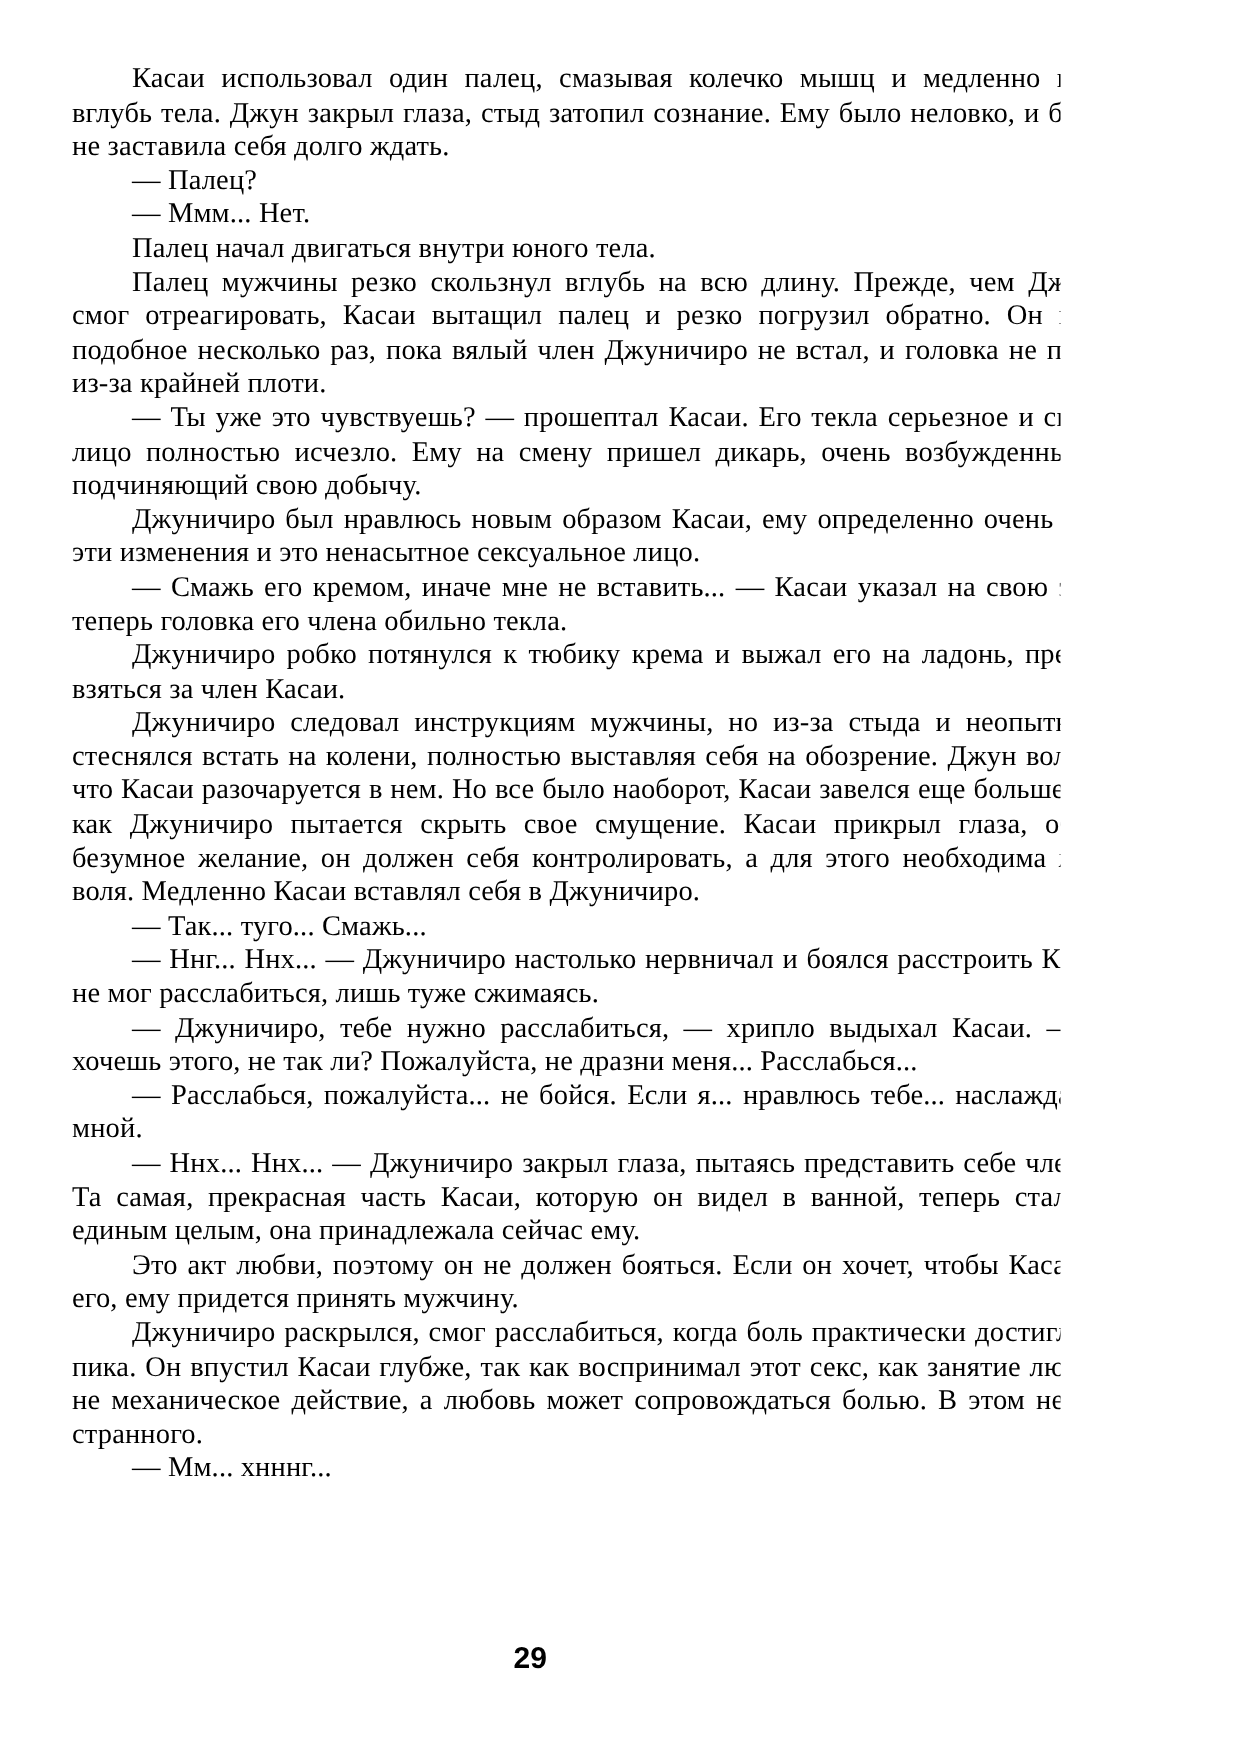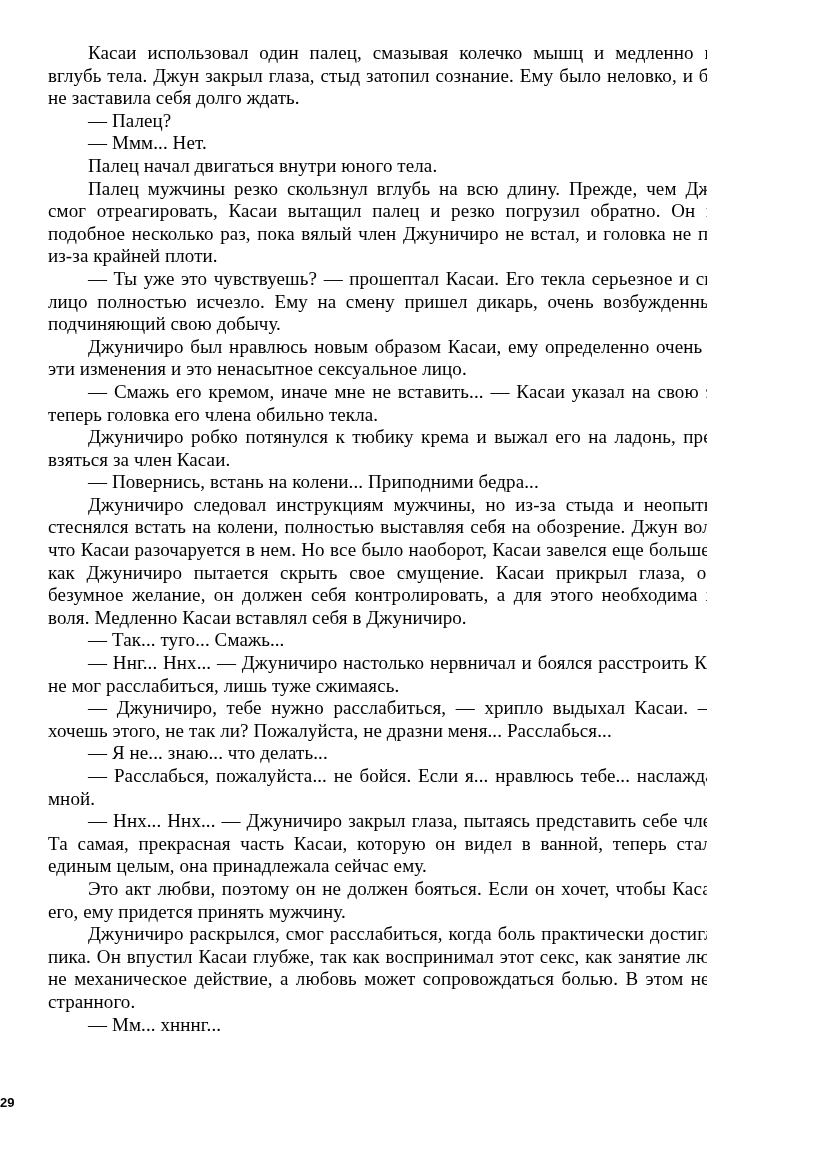--- a/index.html
+++ b/index.html
@@ -29,47 +29,45 @@
   .text-block p {
     margin: 0;
     padding: 0;
     text-indent: 40px;
   }
   .footer {
     position: absolute;
     left: 0;
     top: 1095px;
     width: 100%;
-    text-align: left;
+    text-align: center;
     font-family: "Liberation Sans", sans-serif;
     font-weight: bold;
-    font-size: 13px;
+    font-size: 20px;
     color: #000000;
   }
 </style>
 </head>
 <body>
 
 <div class="page">
   <div class="text-block">
     <p>Касаи использовал один палец, смазывая колечко мышц и медленно проникая вглубь тела. Джун закрыл глаза, стыд затопил сознание. Ему было неловко, и боль тоже не заставила себя долго ждать.</p>
     <p>— Палец?</p>
     <p>— Ммм... Нет.</p>
     <p>Палец начал двигаться внутри юного тела.</p>
     <p>Палец мужчины резко скользнул вглубь на всю длину. Прежде, чем Джуничиро смог отреагировать, Касаи вытащил палец и резко погрузил обратно. Он проделал подобное несколько раз, пока вялый член Джуничиро не встал, и головка не появилась из-за крайней плоти.</p>
     <p>— Ты уже это чувствуешь? — прошептал Касаи. Его текла серьезное и спокойное лицо полностью исчезло. Ему на смену пришел дикарь, очень возбужденный зверь, подчиняющий свою добычу.</p>
     <p>Джуничиро был нравлюсь новым образом Касаи, ему определенно очень нравятся эти изменения и это ненасытное сексуальное лицо.</p>
     <p>— Смажь его кремом, иначе мне не вставить... — Касаи указал на свою эрекцию, теперь головка его члена обильно текла.</p>
     <p>Джуничиро робко потянулся к тюбику крема и выжал его на ладонь, прежде чем взяться за член Касаи.</p>
-    <p>— Повернись, встань на колени... Приподними бедра...</p>
     <p>Джуничиро следовал инструкциям мужчины, но из-за стыда и неопытности он стеснялся встать на колени, полностью выставляя себя на обозрение. Джун волновался, что Касаи разочаруется в нем. Но все было наоборот, Касаи завелся еще больше, увидев, как Джуничиро пытается скрыть свое смущение. Касаи прикрыл глаза, обуздывая безумное желание, он должен себя контролировать, а для этого необходима железная воля. Медленно Касаи вставлял себя в Джуничиро.</p>
     <p>— Так... туго... Смажь...</p>
     <p>— Ннг... Ннх... — Джуничиро настолько нервничал и боялся расстроить Касаи, что не мог расслабиться, лишь туже сжимаясь.</p>
     <p>— Джуничиро, тебе нужно расслабиться, — хрипло выдыхал Касаи. — Ты же хочешь этого, не так ли? Пожалуйста, не дразни меня... Расслабься...</p>
-    <p>— Я не... знаю... что делать...</p>
     <p>— Расслабься, пожалуйста... не бойся. Если я... нравлюсь тебе... наслаждайся... со мной.</p>
     <p>— Ннх... Ннх... — Джуничиро закрыл глаза, пытаясь представить себе член Касаи. Та самая, прекрасная часть Касаи, которую он видел в ванной, теперь стала с ним единым целым, она принадлежала сейчас ему.</p>
     <p>Это акт любви, поэтому он не должен бояться. Если он хочет, чтобы Касаи любил его, ему придется принять мужчину.</p>
     <p>Джуничиро раскрылся, смог расслабиться, когда боль практически достигла своего пика. Он впустил Касаи глубже, так как воспринимал этот секс, как занятие любовью, а не механическое действие, а любовь может сопровождаться болью. В этом нет ничего странного.</p>
     <p>— Мм... хнннг...</p>
   </div>
   <div class="footer">
     <span>29</span>
   </div>
 </div>

